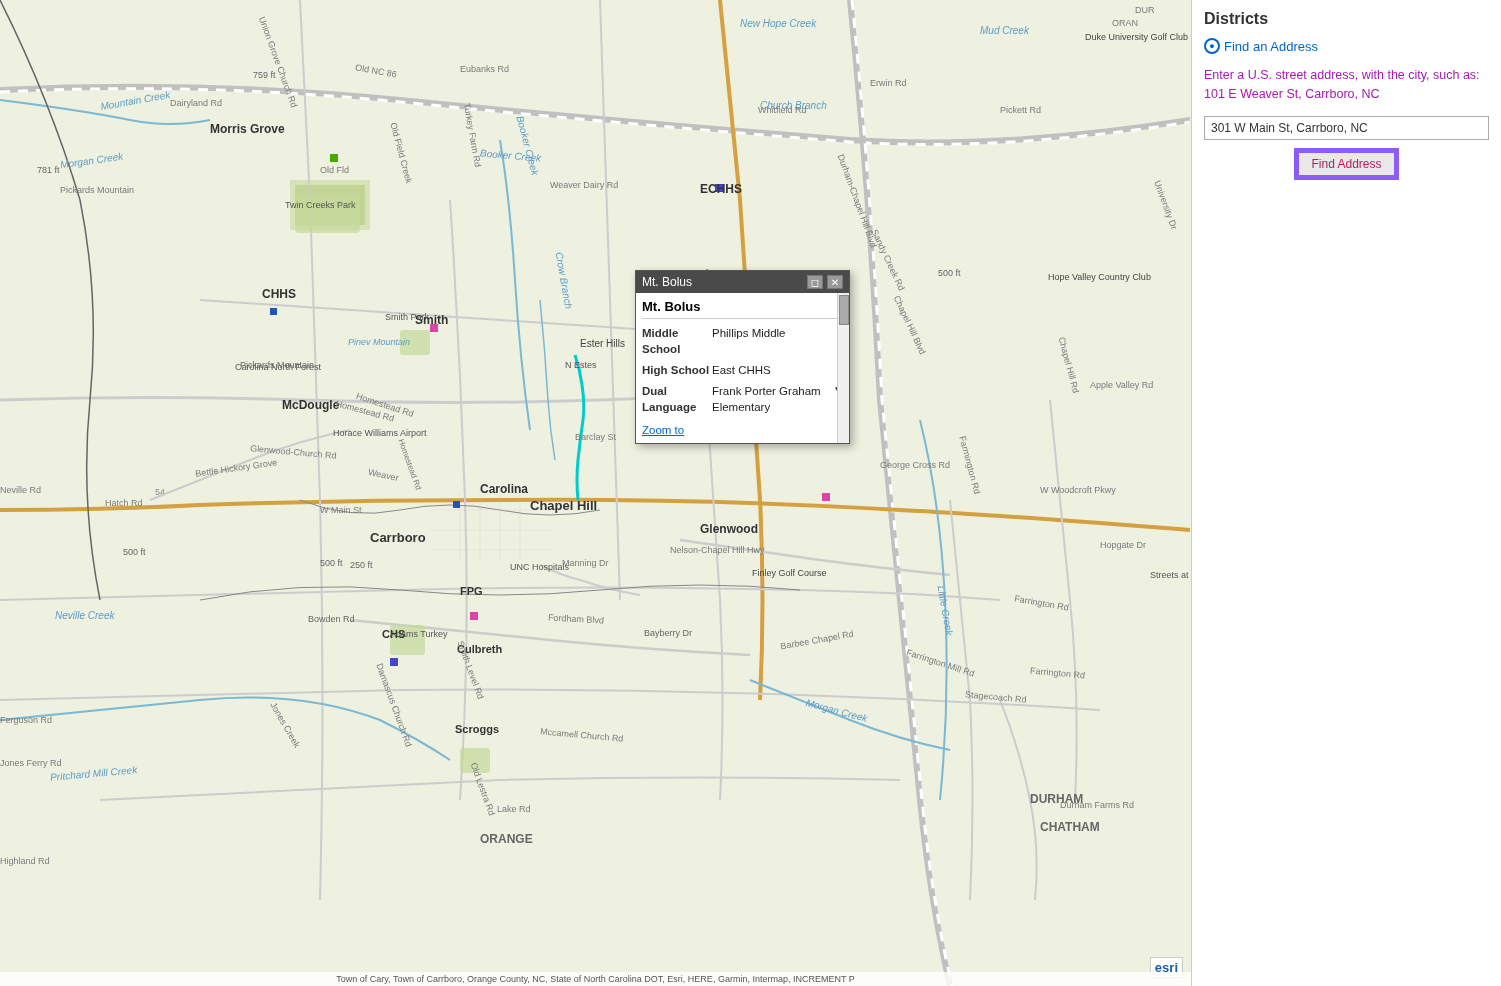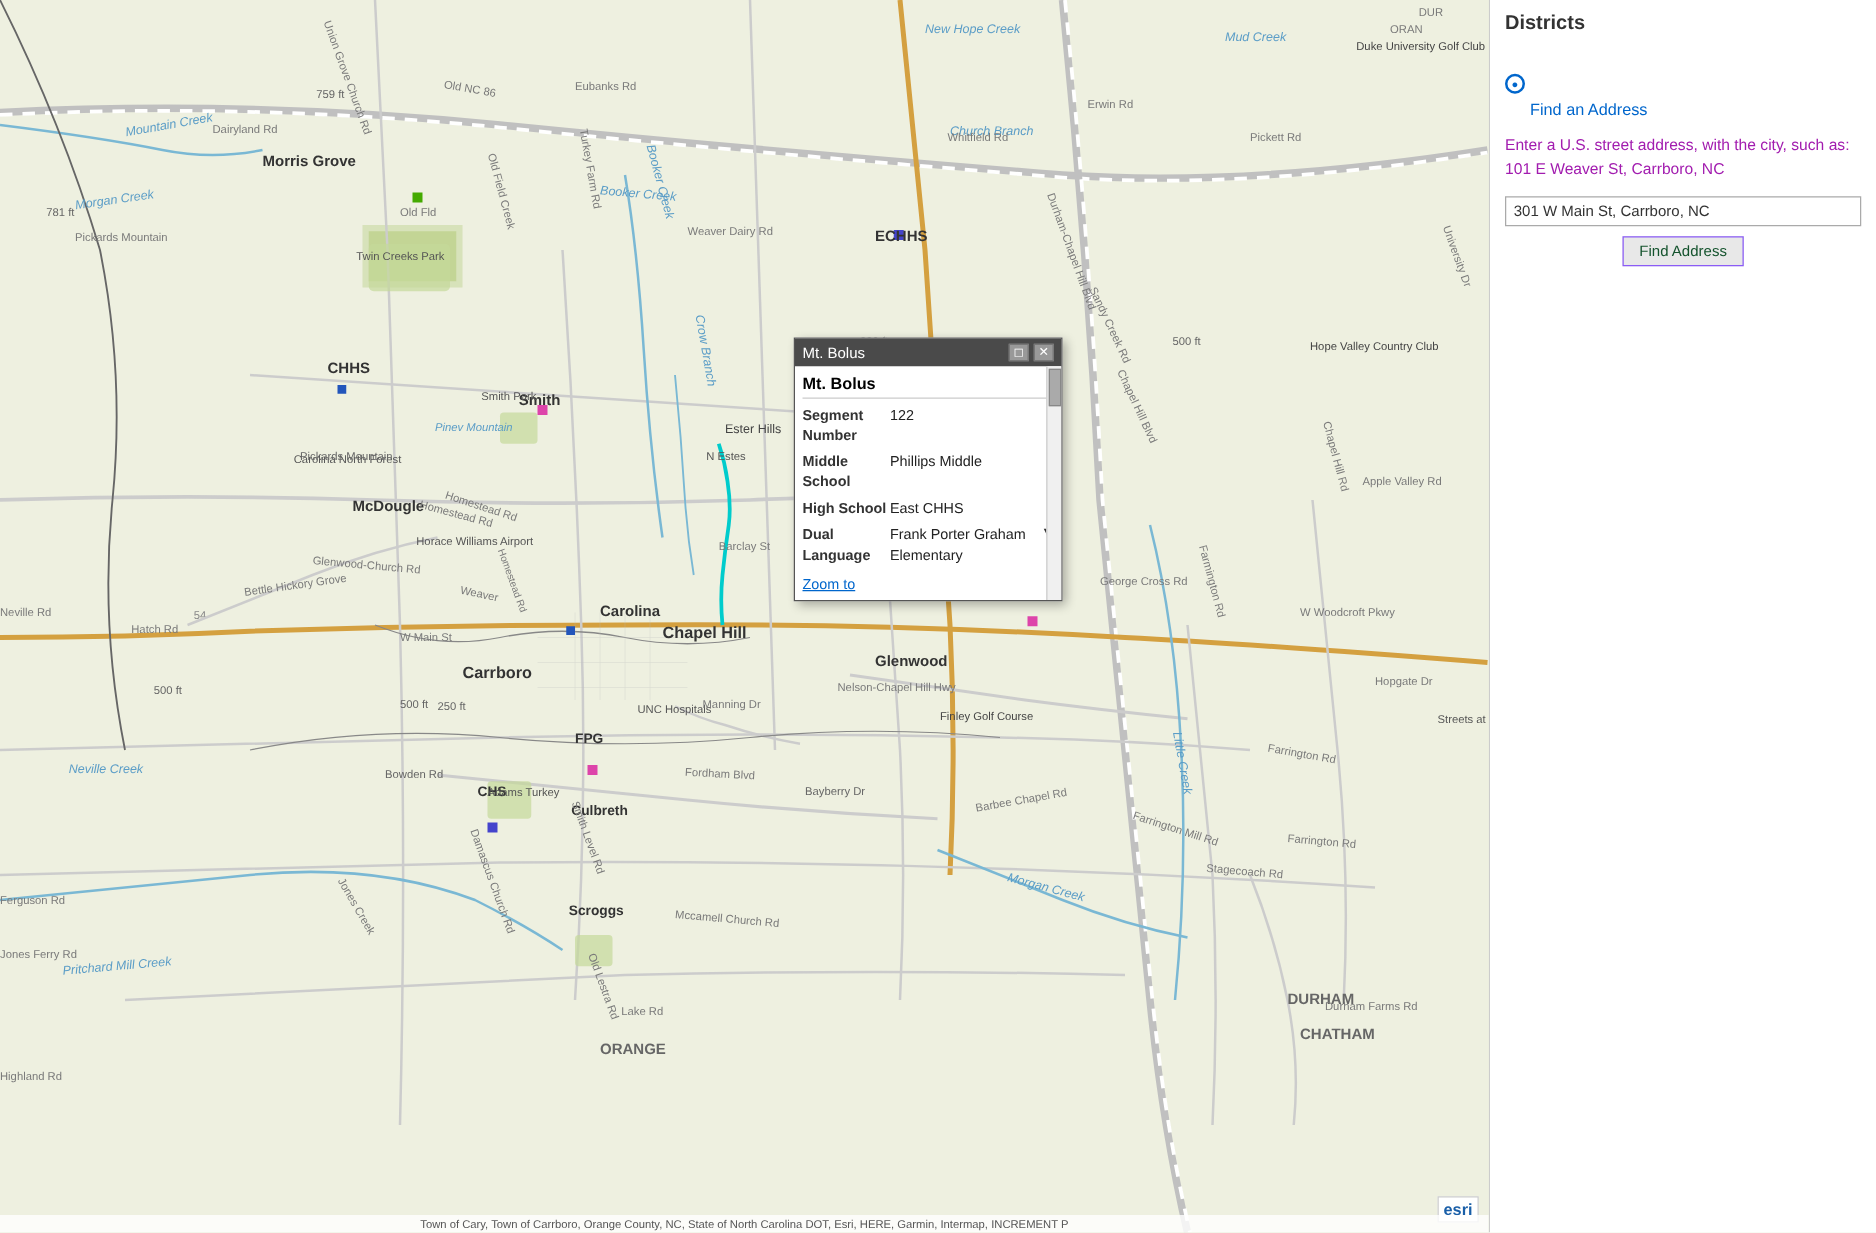--- a/index.html
+++ b/index.html
@@ -143,21 +143,20 @@
       font-size: 9px;
       font-weight: bold;
       flex-shrink: 0;
     }
 
     #find-address-text {
       color: #0066cc;
       font-size: 13px;
       cursor: pointer;
       text-decoration: none;
-      margin-top: 42px;
     }
 
     #find-address-desc {
       font-size: 12.5px;
       color: #a21caf;
       line-height: 1.5;
       margin-bottom: 12px;
     }
 
     #address-input {
@@ -165,25 +164,25 @@
       border: 1px solid #aaa;
       padding: 4px 6px;
       font-size: 12px;
       margin-bottom: 8px;
       color: #333;
     }
 
     #find-address-btn {
       display: block;
       background: #e8e8e8;
-      border: 1px solid #8b5cf6;
+      border: 5px solid #8b5cf6;
       padding: 4px 12px;
       font-size: 12px;
       cursor: pointer;
-      color: #14532d;
+      color: #be185d;
       margin: 0 auto;
     }
 
     
     #esri-logo {
       position: absolute;
       bottom: 8px;
       right: 8px;
       background: white;
       padding: 2px 4px;
@@ -485,24 +484,20 @@
       <div id="popup-controls">
         <div class="popup-btn">◻</div>
         <div class="popup-btn">✕</div>
       </div>
     </div>
     <div id="popup-inner">
       <div id="popup-content-wrap">
         <div id="popup-content">
           <div id="popup-heading">Mt. Bolus</div>
 
-          <div class="popup-row">
-            <span class="popup-label">Segment Number</span>
-            <span class="popup-value">122</span>
-          </div>
 
 
           <div class="popup-row">
             <span class="popup-label">Middle School</span>
             <span class="popup-value">Phillips Middle</span>
           </div>
 
           <div class="popup-row">
             <span class="popup-label">High School</span>
             <span class="popup-value">East CHHS</span>

